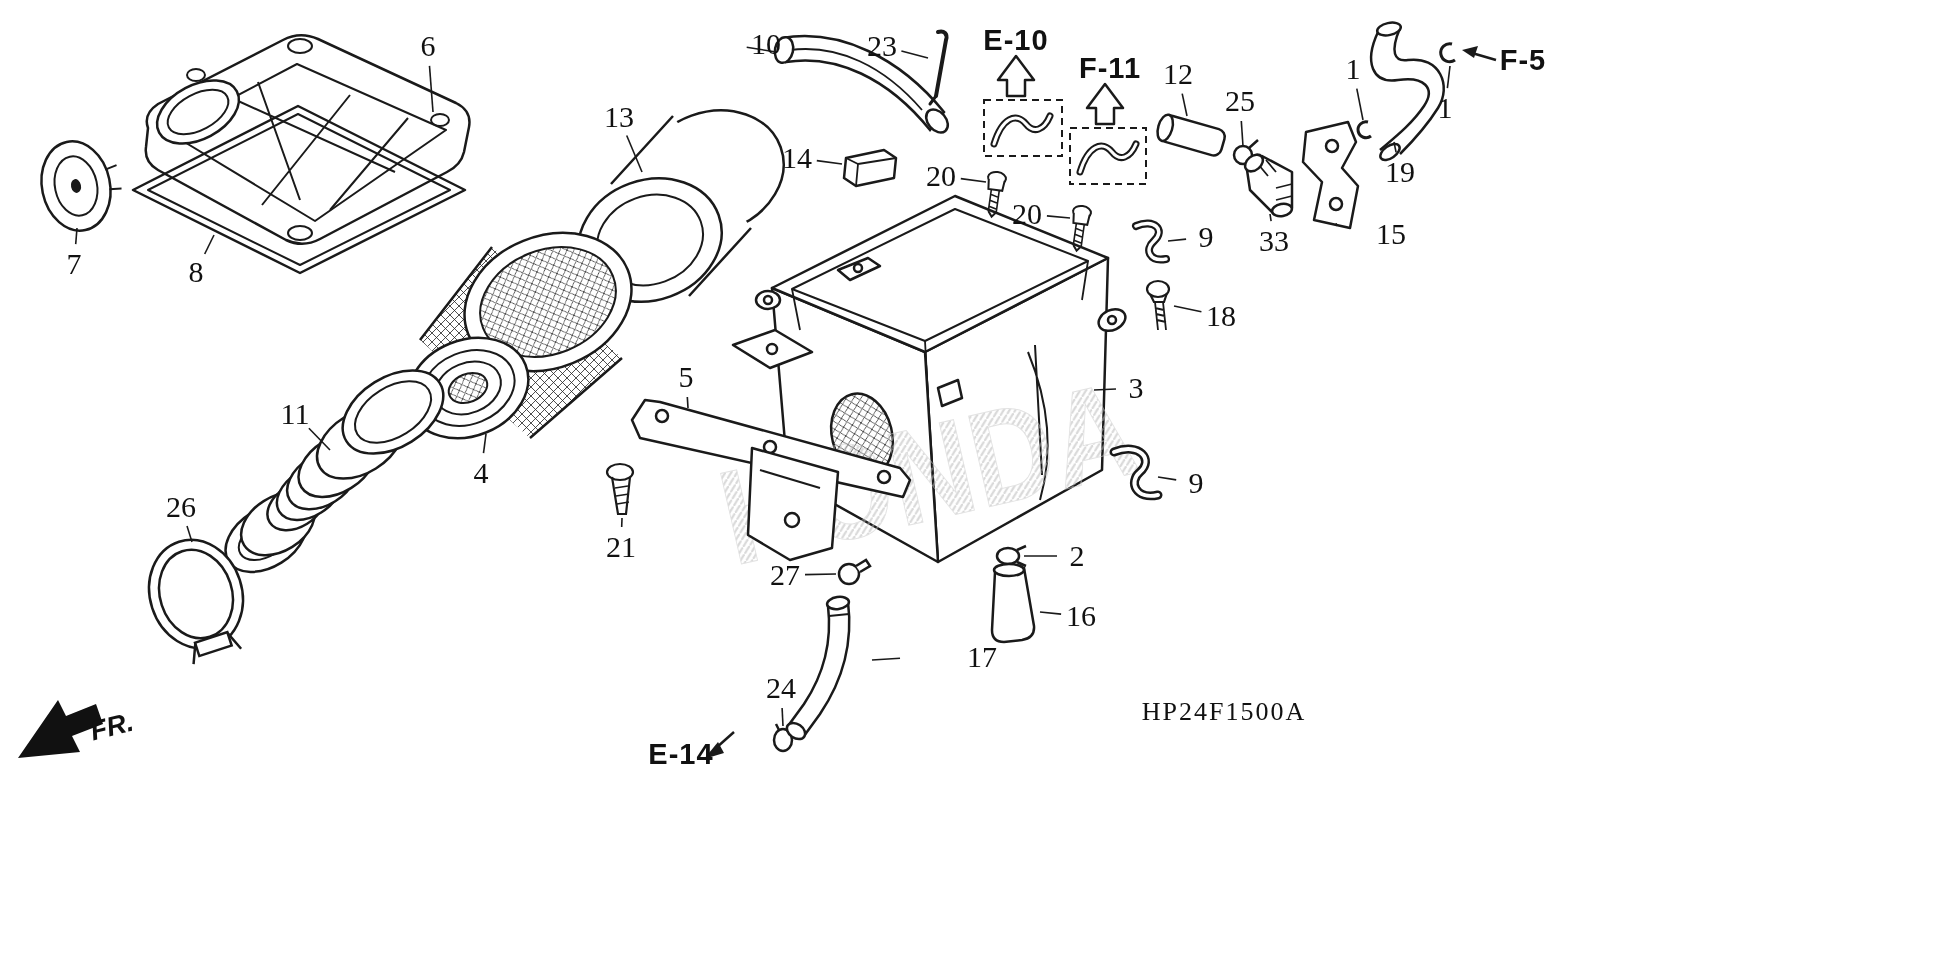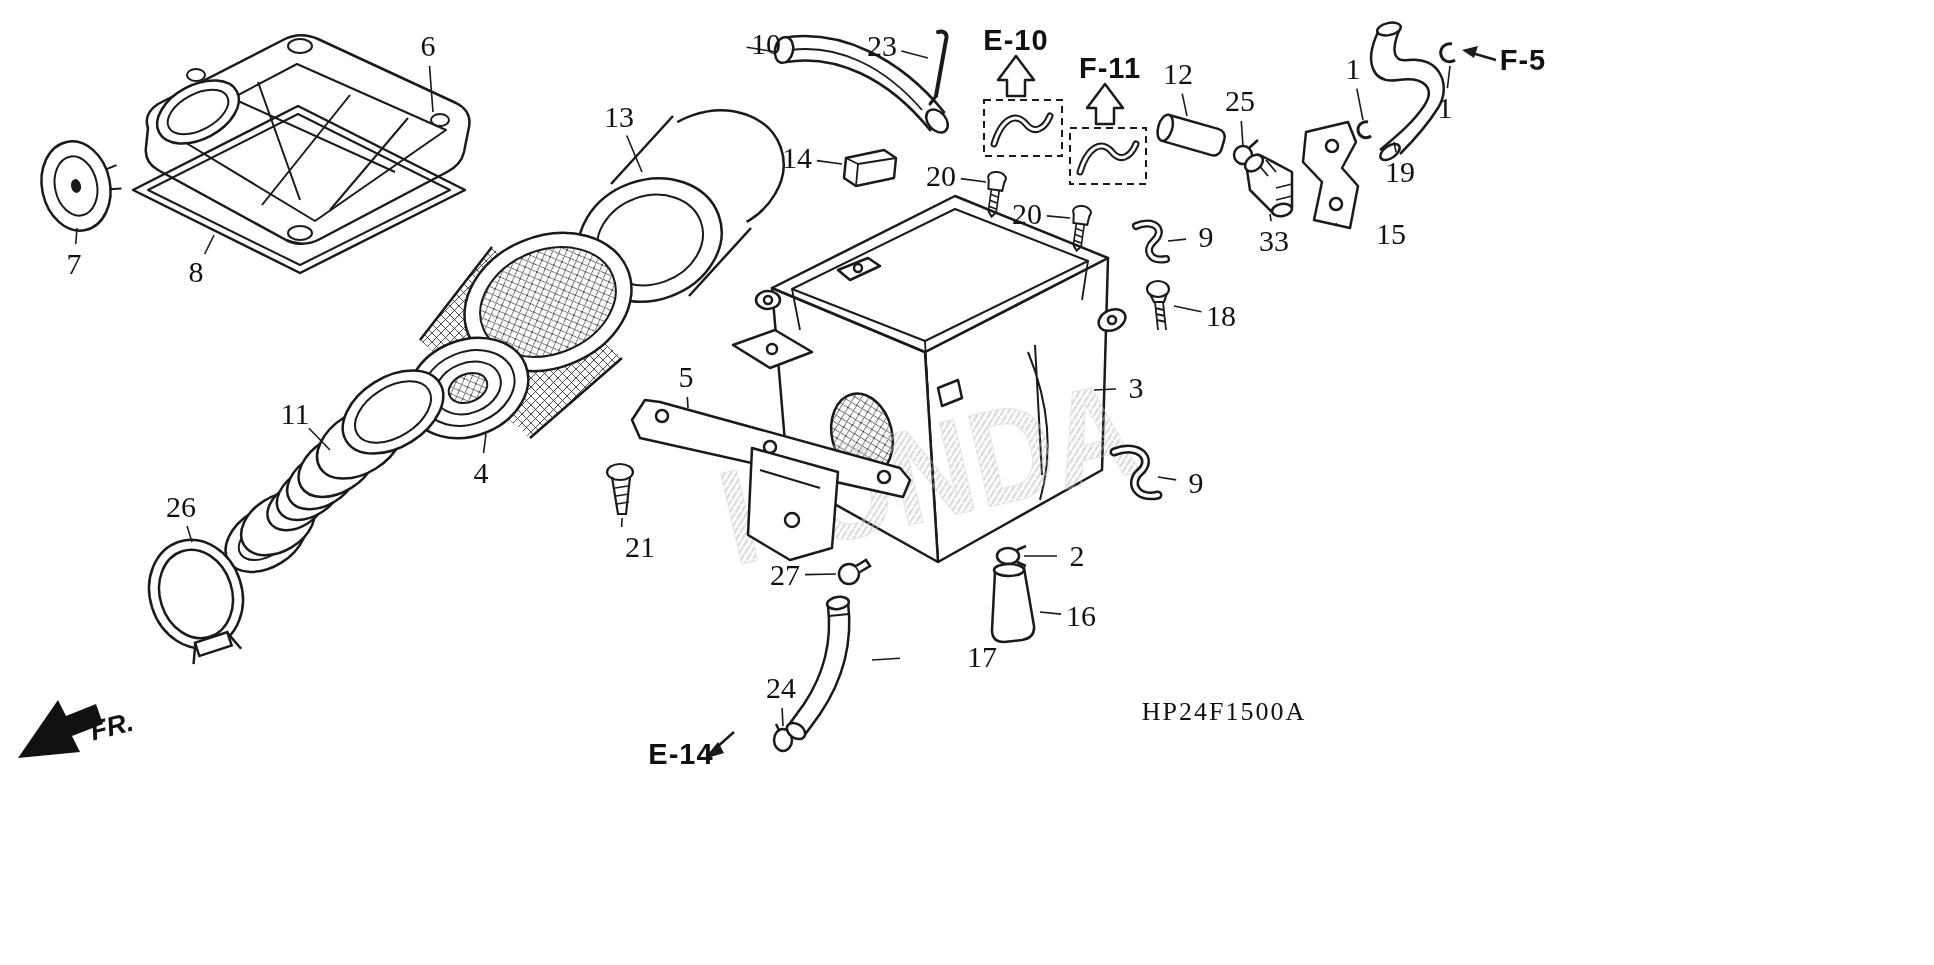--- a/index.html
+++ b/index.html
@@ -324,21 +324,21 @@
       <span class="callout num" style="left: 1206px; top: 237px;">9</span>
       <span class="callout num" style="left: 1274px; top: 241px;">33</span>
       <span class="callout num" style="left: 1343px; top: 234px; margin-left: 48px;">15</span>
       <span class="callout num" style="left: 1221px; top: 316px;">18</span>
       <span class="callout num" style="left: 1136px; top: 388px;">3</span>
       <span class="callout num" style="left: 1196px; top: 483px;">9</span>
       <span class="callout num" style="left: 295px; top: 414px;">11</span>
       <span class="callout num" style="left: 481px; top: 473px;">4</span>
       <span class="callout num" style="left: 686px; top: 377px;">5</span>
       <span class="callout num" style="left: 181px; top: 507px;">26</span>
-      <span class="callout num" style="left: 621px; top: 547px; margin-left: 19px;">21</span>
+      <span class="callout num" style="left: 621px; top: 547px;">21</span>
       <span class="callout num" style="left: 1077px; top: 556px;">2</span>
       <span class="callout num" style="left: 785px; top: 575px;">27</span>
       <span class="callout num" style="left: 1081px; top: 616px;">16</span>
       <span class="callout num" style="left: 944px; top: 657px; margin-left: 38px;">17</span>
       <span class="callout num" style="left: 781px; top: 688px;">24</span>
       <span class="callout ref" style="left: 1016px; top: 40px;">E-10</span>
       <span class="callout ref" style="left: 1110px; top: 68px;">F-11</span>
       <span class="callout ref" style="left: 1523px; top: 60px;">F-5</span>
       <span class="callout ref" style="left: 681px; top: 754px; text-align: center;">E-14</span>
     </div>

